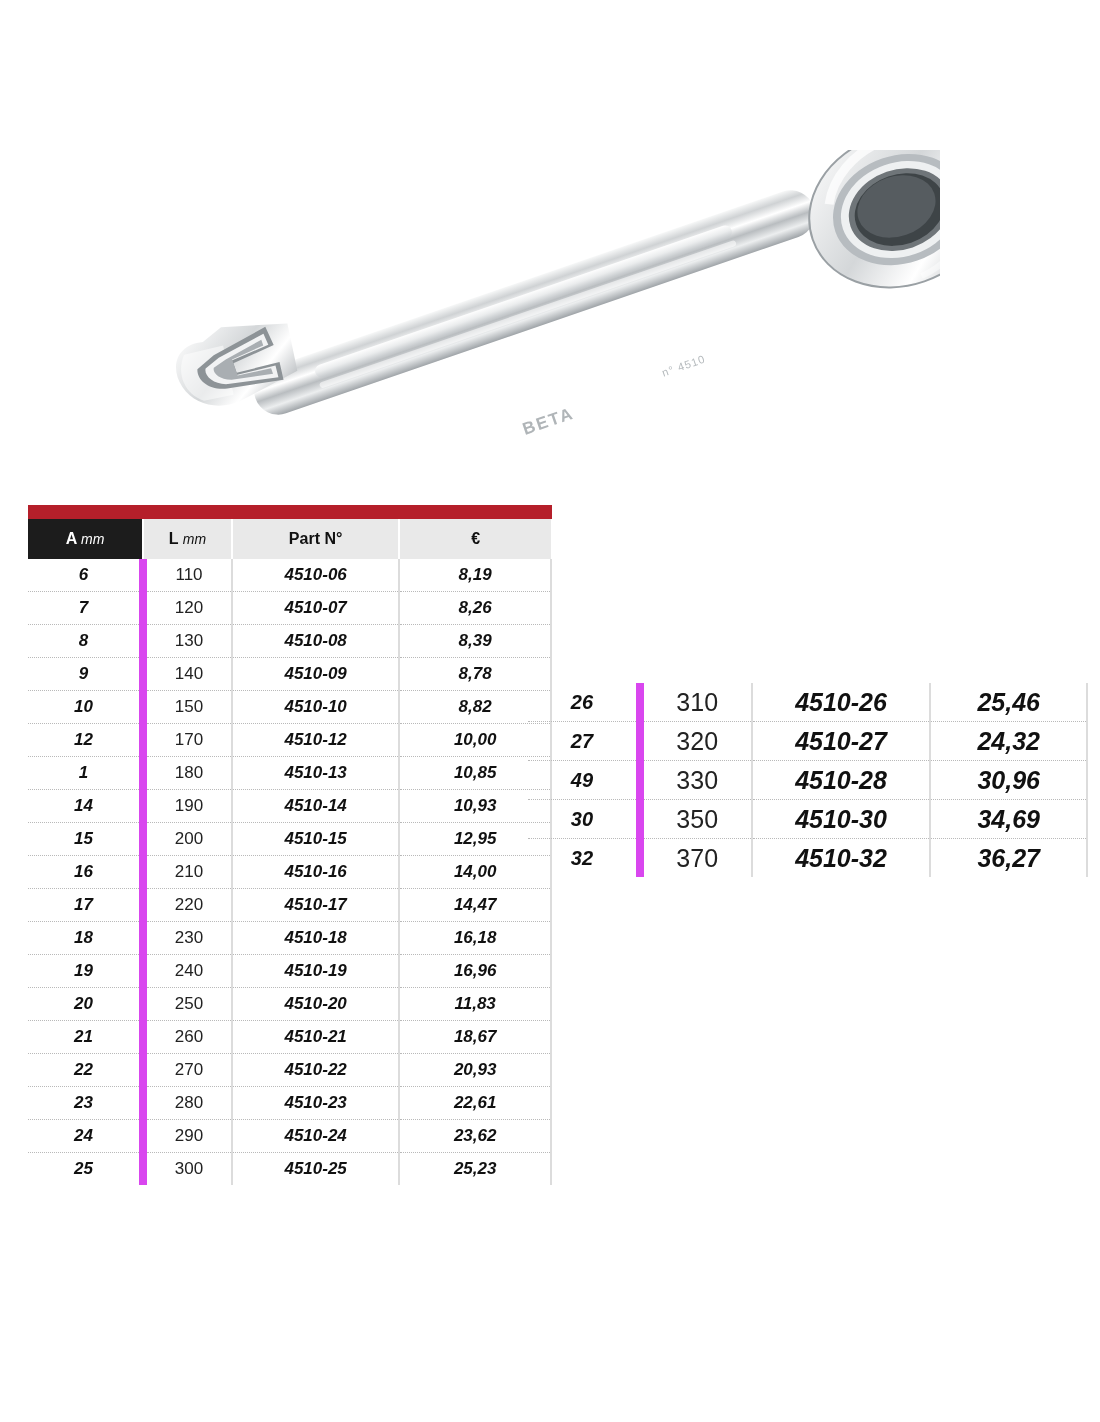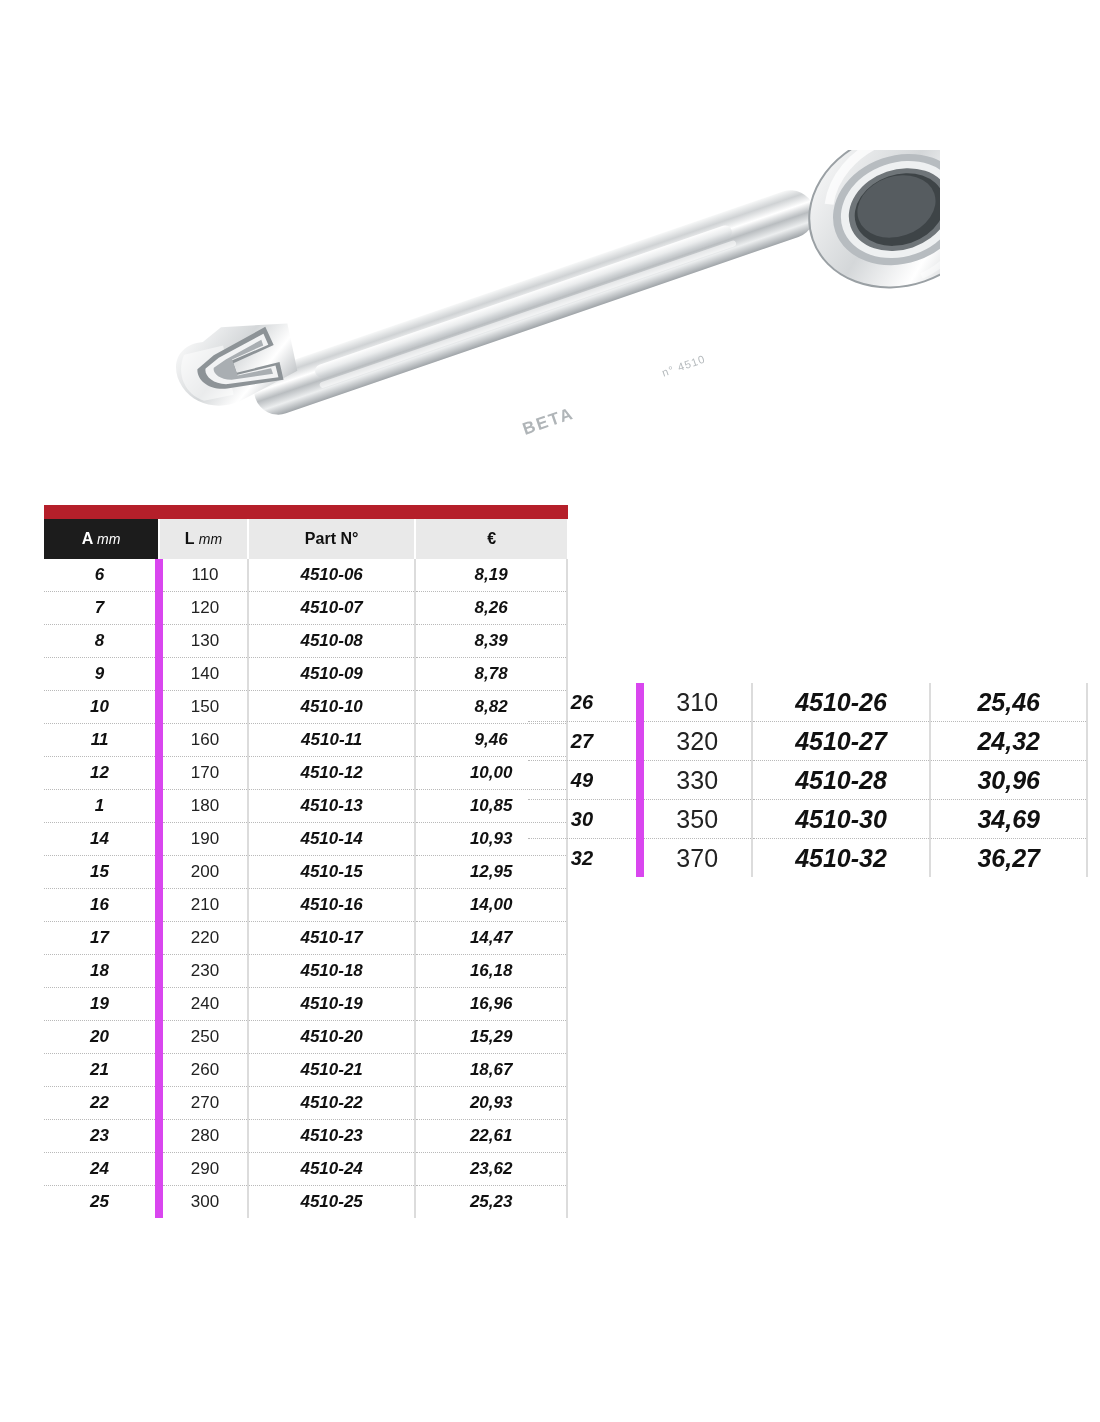--- a/index.html
+++ b/index.html
@@ -29,21 +29,21 @@
     top: 150px;
     width: 820px;
     height: 310px;
   }
 
   
   .table-block {
     position: absolute;
   }
   .table-left {
-    left: 16px;
+    left: 0;
     top: 505px;
     width: 524px;
     padding-left: 28px;
   }
   .table-right {
     left: 528px;
     top: 683px;
     width: 560px;
   }
 
@@ -232,26 +232,20 @@
           <td class="c-p">4510-09</td>
           <td class="c-e">8,78</td>
         </tr>
         <tr>
           <td class="c-a">10</td>
           <td class="c-l">150</td>
           <td class="c-p">4510-10</td>
           <td class="c-e">8,82</td>
         </tr>
         <tr>
-          <td class="c-a">11</td>
-          <td class="c-l">160</td>
-          <td class="c-p">4510-11</td>
-          <td class="c-e">9,46</td>
-        </tr>
-        <tr>
           <td class="c-a">12</td>
           <td class="c-l">170</td>
           <td class="c-p">4510-12</td>
           <td class="c-e">10,00</td>
         </tr>
         <tr>
           <td class="c-a">1</td>
           <td class="c-l">180</td>
           <td class="c-p">4510-13</td>
           <td class="c-e">10,85</td>
@@ -289,21 +283,21 @@
         <tr>
           <td class="c-a">19</td>
           <td class="c-l">240</td>
           <td class="c-p">4510-19</td>
           <td class="c-e">16,96</td>
         </tr>
         <tr>
           <td class="c-a">20</td>
           <td class="c-l">250</td>
           <td class="c-p">4510-20</td>
-          <td class="c-e">15,29</td>
+          <td class="c-e">11,83</td>
         </tr>
         <tr>
           <td class="c-a">21</td>
           <td class="c-l">260</td>
           <td class="c-p">4510-21</td>
           <td class="c-e">18,67</td>
         </tr>
         <tr>
           <td class="c-a">22</td>
           <td class="c-l">270</td>

